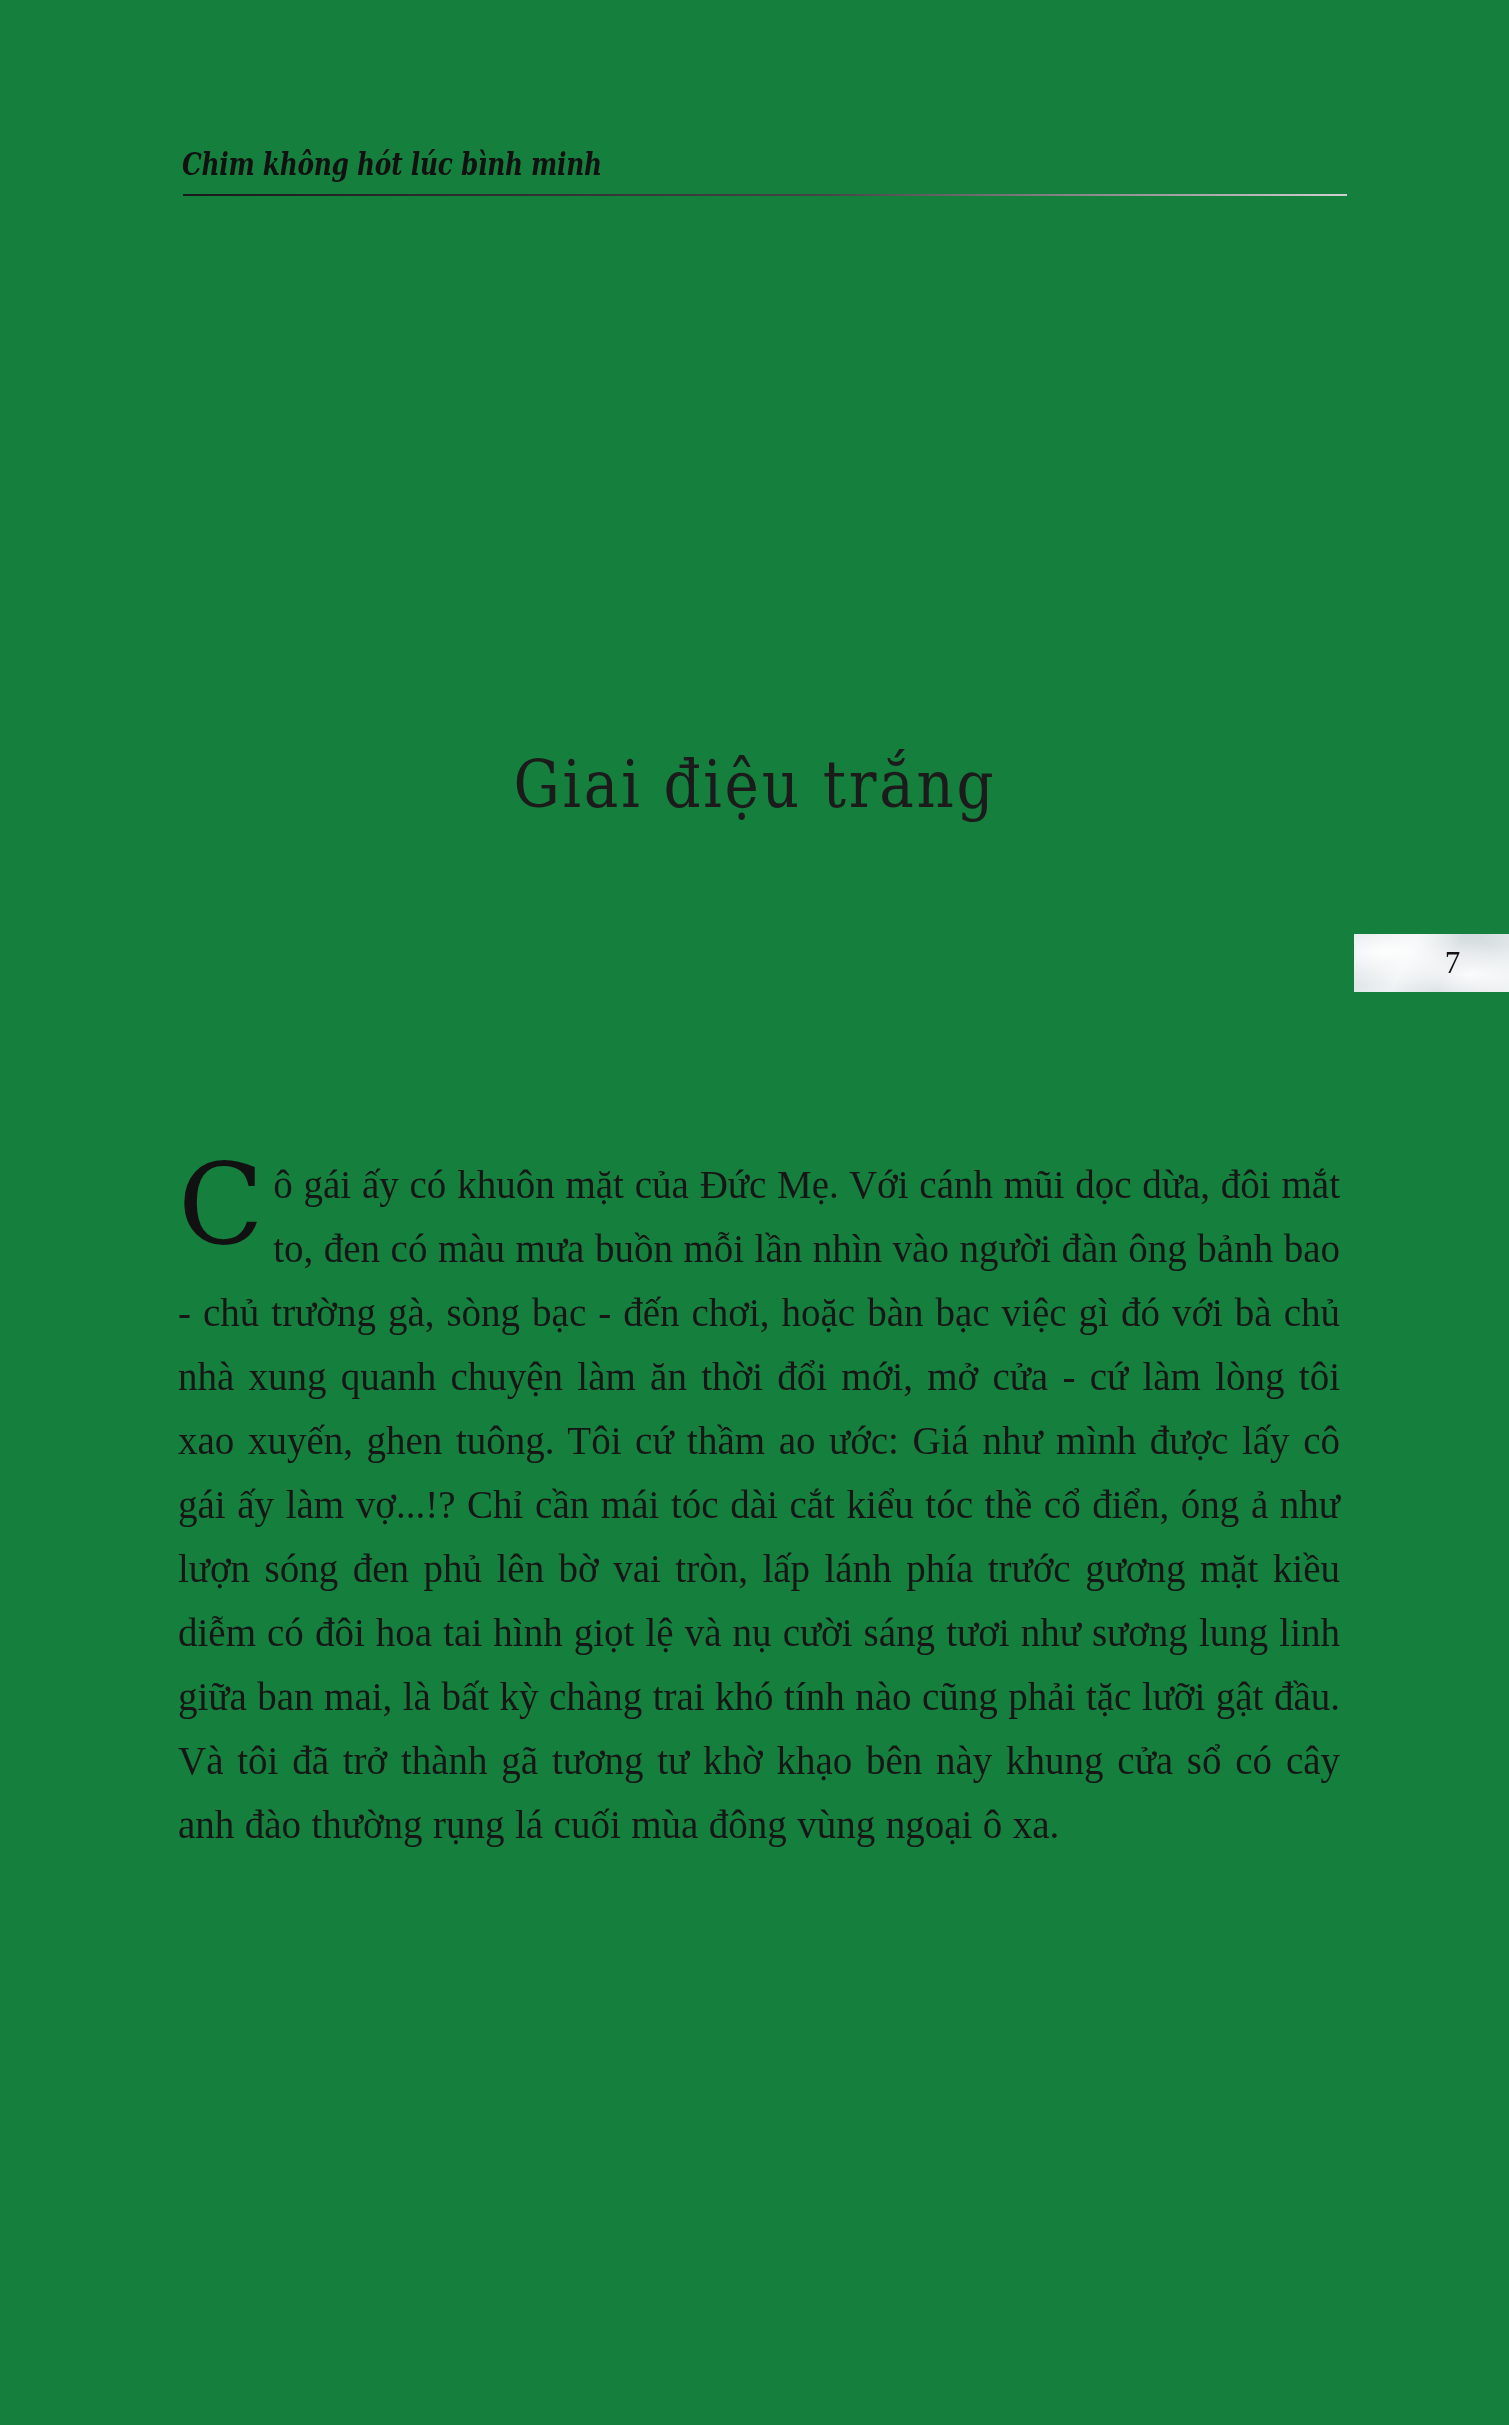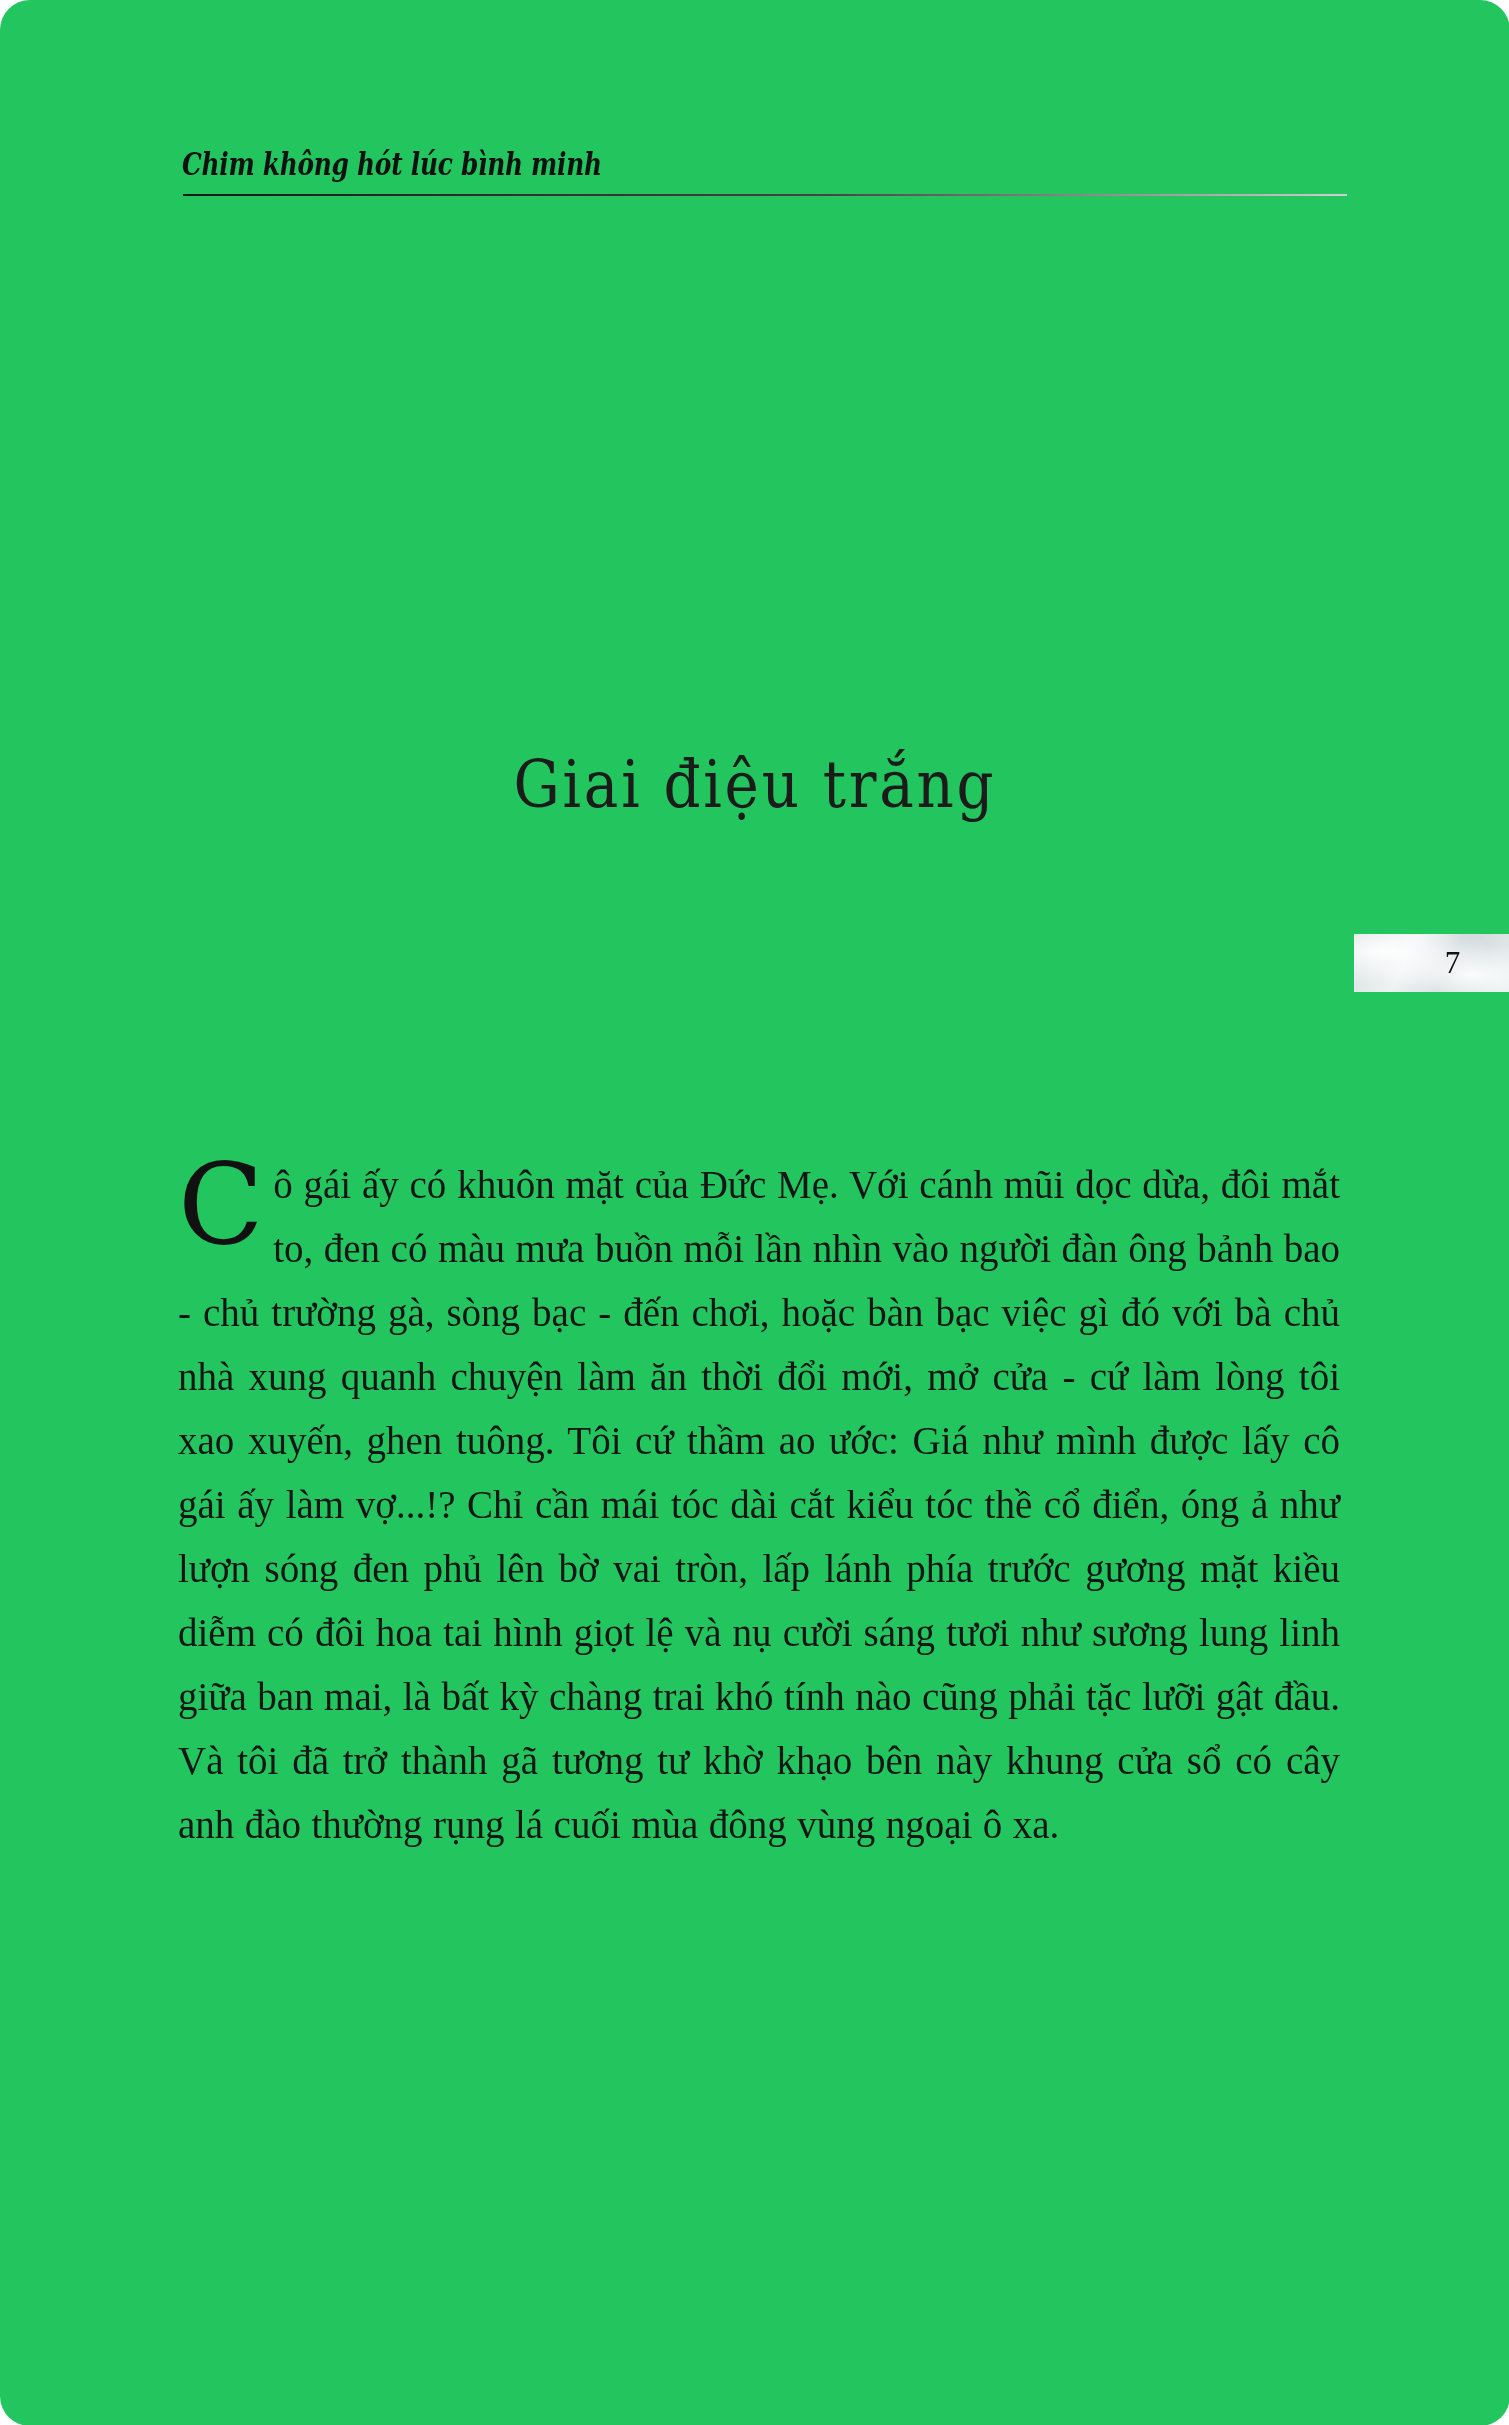--- a/index.html
+++ b/index.html
@@ -12,22 +12,21 @@
     height: 2426px;
     position: relative;
     font-family: "Liberation Serif", serif;
     color: #1a1a1a;
     overflow: hidden;
   }
 
   .page {
     position: absolute;
     inset: 0;
-    background: #22c55e;
-    border-radius: 30px;
+    background: #15803d;
   }
 
   
   .running-head {
     position: absolute;
     top: 146px;
     left: 182px;
     right: 163px;
     height: 61px;
   }

